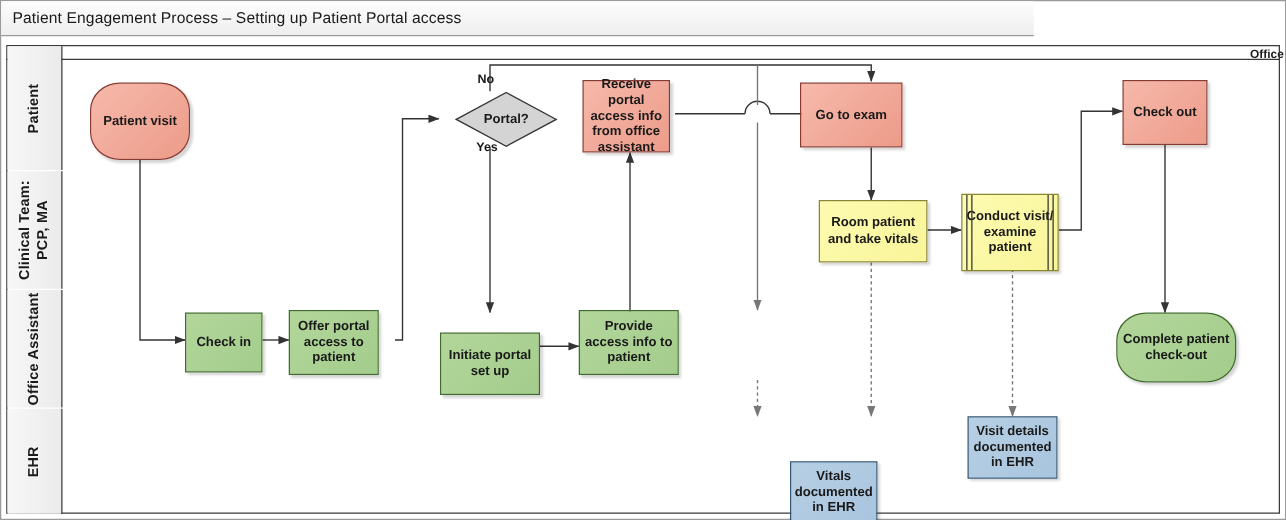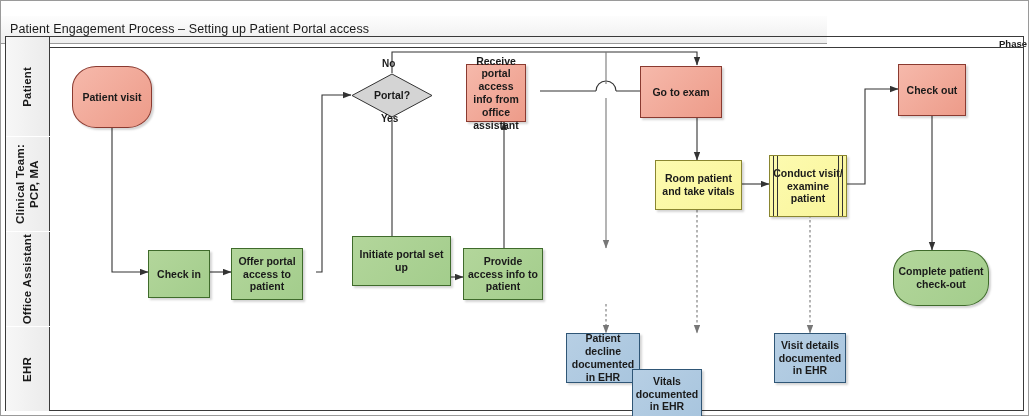--- a/index.html
+++ b/index.html
@@ -1,21 +1,21 @@
 <!DOCTYPE html>
 <html><head>
 <meta charset="utf-8">
 <style>
   html,body{margin:0;padding:0;background:#ffffff;}
   body{font-family:"Liberation Sans",sans-serif;}
   #canvas{position:relative;width:1029px;height:416px;overflow:hidden;background:#ffffff;}
 
   
   .win-border{position:absolute;left:0;top:0;width:1029px;height:416px;border:1px solid #9a9a9a;box-sizing:border-box;}
-  .title-bar{position:absolute;left:1px;top:16px;width:826px;height:28px;
+  .title-bar{position:absolute;left:1px;top:1px;width:826px;height:28px;
      background:linear-gradient(#fdfdfd,#eeeeee);border-bottom:1px solid #9a9a9a;box-sizing:border-box;padding-left:48px;}
   .title-bar span{position:absolute;left:9px;top:6px;font-size:12.5px;color:#1a1a1a;letter-spacing:.1px;}
 
   
   .pool{position:absolute;left:5px;top:36px;width:1019px;height:375px;border:1px solid #3a3a3a;box-sizing:border-box;}
   .lane{position:absolute;left:0;box-sizing:border-box;border-bottom:1px solid #3a3a3a;}
   .lane:last-child{border-bottom:none;}
   .lane-hdr{position:absolute;left:0;top:0;width:44px;height:100%;
      background:linear-gradient(90deg,#f7f7f7,#ebebeb);border-right:1px solid #3a3a3a;box-sizing:border-box;
      display:flex;align-items:center;justify-content:center;}
@@ -46,21 +46,21 @@
 
 <div id="canvas">
 
   <div class="win-border"></div>
 
   <div class="title-bar">
     <span>Patient Engagement Process – Setting up Patient Portal access</span>
   </div>
 
   <div class="phase-line"></div>
-  <div class="phase">Phase</div>
+  <div class="phase">Office</div>
 
   <div class="pool">
     <div class="lane" style="top:0px;height:100px;">
       <div class="lane-hdr">
         <span>Patient</span>
       </div>
     </div>
     <div class="lane" style="top:100px;height:95px;">
       <div class="lane-hdr">
         <span>Clinical Team: PCP, MA</span>
@@ -123,30 +123,30 @@
       <path d="M606,304 L606,333" marker-end="url(#ahg)"></path>
       <path d="M697,210 L697,333" marker-end="url(#ahg)"></path>
       <path d="M810,210 L810,333" marker-end="url(#ahg)"></path>
     </g>
   </svg>
 
   <div class="node n-pink term" style="left:72px;top:66px;width:80px;height:62px;">
     <span>Patient visit</span>
   </div>
 
-  <div class="node diamond" style="left:351px;top:73px;width:82px;height:45px;">
+  <div class="node diamond" style="left:364px;top:73px;width:82px;height:45px;">
     <svg width="82" height="45">
       <polygon points="41,1 81,22.5 41,44 1,22.5" fill="#d4d4d4" stroke="#333" stroke-width="1"></polygon>
     </svg>
     <span class="dlabel">Portal?</span>
   </div>
   <div class="edge-label" style="left:382px;top:58px;">No</div>
   <div class="edge-label" style="left:381px;top:113px;">Yes</div>
 
-  <div class="node n-pink" style="left:466px;top:64px;width:60px;height:58px;">
+  <div class="node n-pink" style="left:466px;top:64px;width:70px;height:58px;">
     <span>Receive portal access info from office assistant</span>
   </div>
 
   <div class="node n-pink" style="left:640px;top:66px;width:82px;height:52px;">
     <span>Go to exam</span>
   </div>
 
   <div class="node n-pink" style="left:898px;top:64px;width:68px;height:52px;">
     <span>Check out</span>
   </div>
@@ -162,36 +162,33 @@
   </div>
 
   <div class="node n-green" style="left:148px;top:250px;width:62px;height:48px;">
     <span>Check in</span>
   </div>
 
   <div class="node n-green" style="left:231px;top:248px;width:72px;height:52px;">
     <span>Offer portal access to patient</span>
   </div>
 
-  <div class="node n-green" style="left:352px;top:236px;width:99px;height:50px;">
+  <div class="node n-green" style="left:352px;top:266px;width:80px;height:50px;">
     <span>Initiate portal set up</span>
   </div>
 
   <div class="node n-green" style="left:463px;top:248px;width:80px;height:52px;">
     <span>Provide access info to patient</span>
   </div>
 
 
   <div class="node n-green term" style="left:893px;top:250px;width:96px;height:56px;">
     <span>Complete patient check-out</span>
   </div>
 
-  <div class="node n-blue" style="left:566px;top:333px;width:74px;height:50px;">
-    <span>Patient decline documented in EHR</span>
-  </div>
 
   <div class="node n-blue" style="left:632px;top:333px;width:70px;height:50px;margin-top:36px;">
     <span>Vitals documented in EHR</span>
   </div>
 
   <div class="node n-blue" style="left:774px;top:333px;width:72px;height:50px;">
     <span>Visit details documented in EHR</span>
   </div>
 
 </div>

